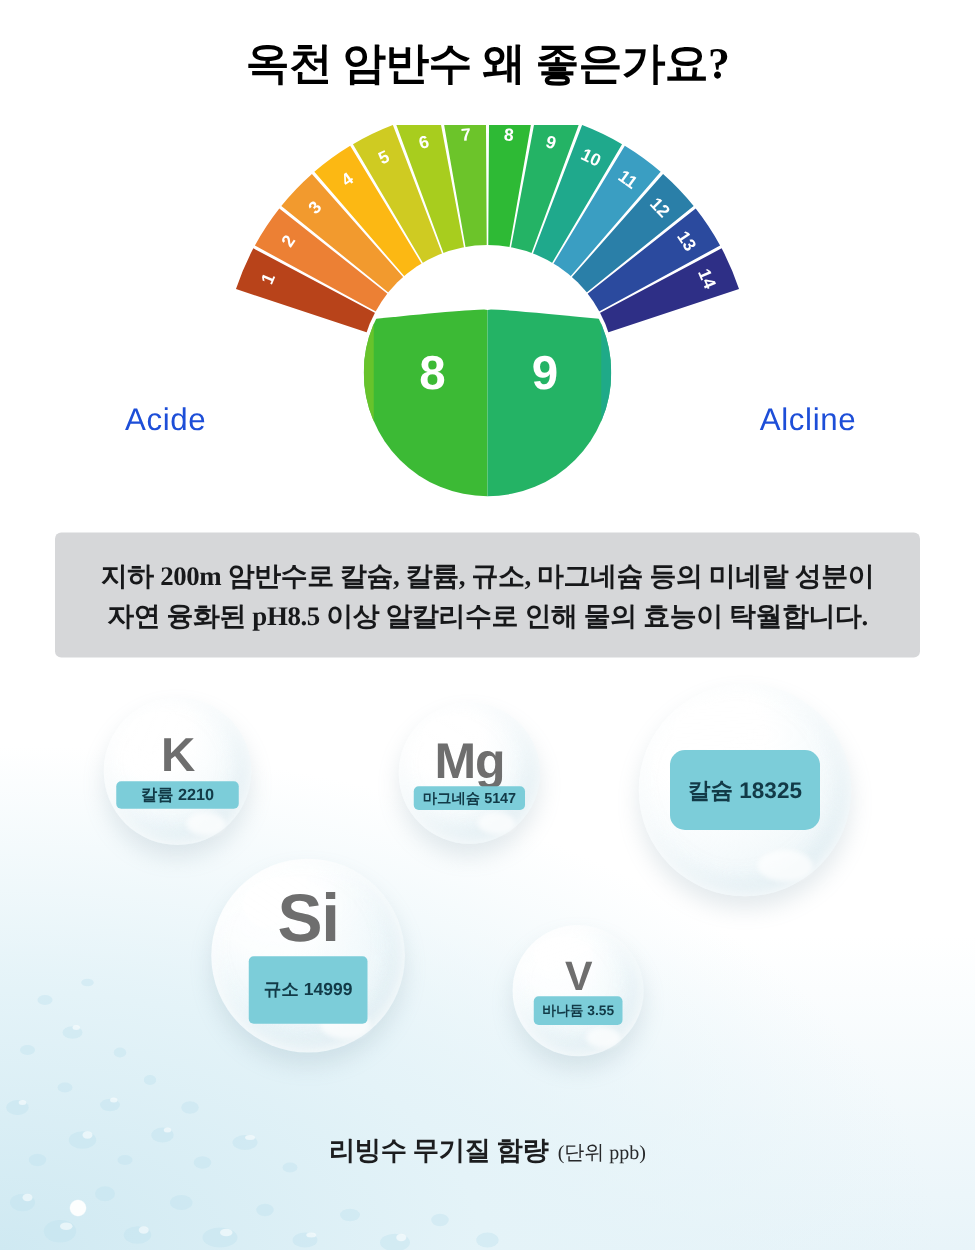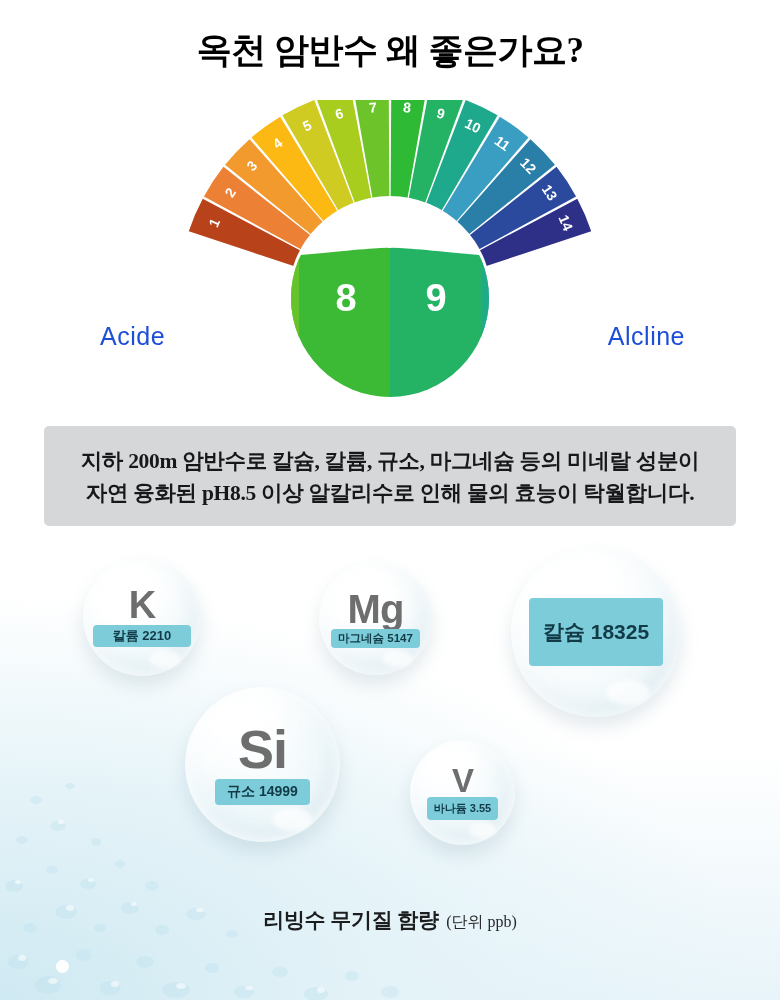--- a/index.html
+++ b/index.html
@@ -148,25 +148,25 @@
   #bub-k  { left: 83px;  top: 18px;  width: 118px; height: 118px; }
   #bub-k  .sym   { font-size: 38px; margin-bottom: 2px; }
   #bub-k  .badge { font-size: 13px; padding: 2px 20px; }
 
   #bub-mg { left: 319px; top: 22px;  width: 113px; height: 113px; }
   #bub-mg .sym   { font-size: 40px; margin-bottom: 1px; }
   #bub-mg .badge { font-size: 11.5px; padding: 2px 7px; }
 
   #bub-ca { left: 511px; top: 7px;   width: 170px; height: 170px; }
   #bub-ca .sym   { font-size: 62px; margin-bottom: 4px; }
-  #bub-ca .badge { font-size: 21px; padding: 20px 14px; }
-
-  #bub-si { left: 185px; top: 147px; width: 155px; height: 155px; }
+  #bub-ca .badge { font-size: 18px; padding: 20px 14px; border-radius: 12px; }
+
+  #bub-si { left: 169px; top: 147px; width: 155px; height: 155px; }
   #bub-si .sym   { font-size: 54px; margin-bottom: 3px; }
-  #bub-si .badge { font-size: 14px; padding: 4px 12px; }
+  #bub-si .badge { font-size: 14px; padding: 18px 12px; }
 
   #bub-v  { left: 410px; top: 200px; width: 105px; height: 105px; }
   #bub-v  .sym   { font-size: 33px; margin-bottom: 1px; }
   #bub-v  .badge { font-size: 11px; padding: 4px 7px; }
 
   
   .footer {
     position: absolute;
     left: 0; top: 906px; width: 780px;
     text-align: center;

